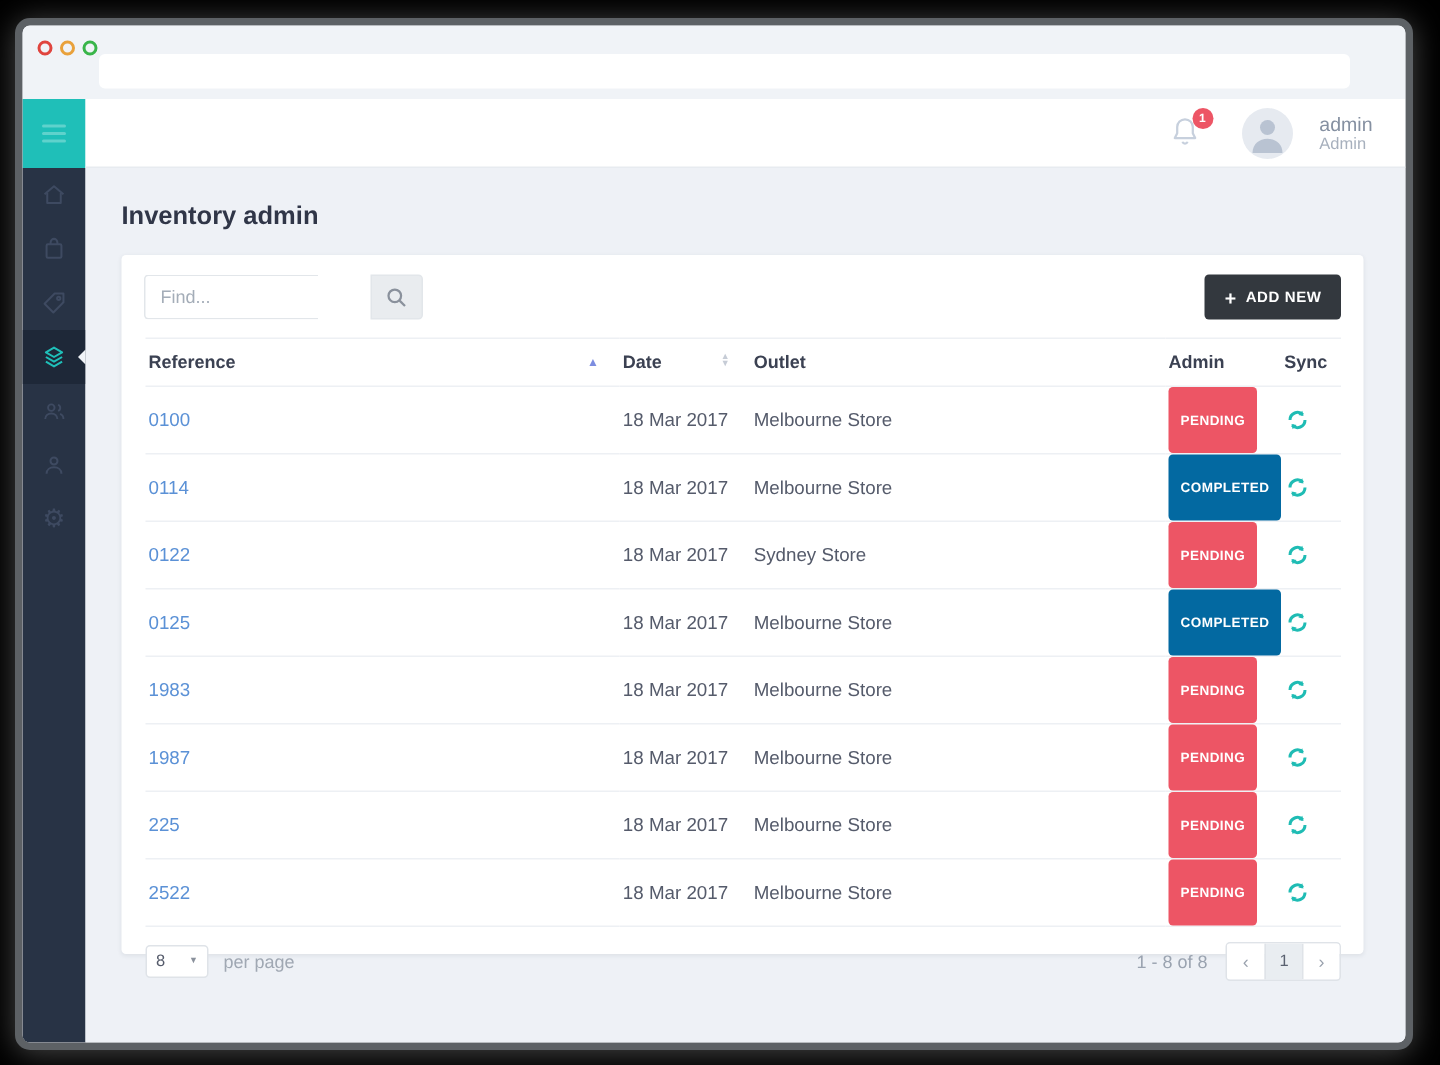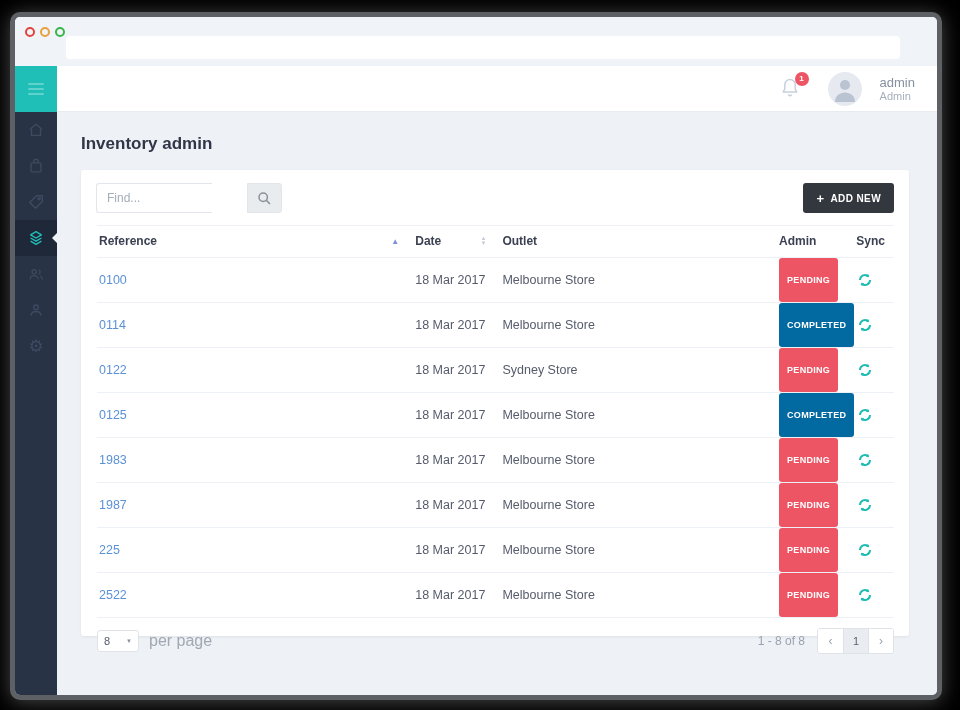--- a/index.html
+++ b/index.html
@@ -73,21 +73,21 @@
   .badge { display:inline-block; padding:17px 8px; border-radius:3px; color:#fff; font-size:9px; font-weight:bold; letter-spacing:.3px; }
   .badge[data-status="pending"] { background:#ed5565; }
   .badge[data-status="completed"] { background:#0369a1; }
   .sync-btn { background:none; border:none; cursor:pointer; padding:2px; }
 
   .card-footer { display:flex; justify-content:space-between; align-items:center; margin:10px 15px 0 16px; }
   .perpage { display:flex; align-items:center; gap:10px; }
   .pp-select { width:42px; height:22px; border:1px solid #dfe3e8; border-radius:3px; background:#fff;
     display:flex; align-items:center; justify-content:space-between; padding:0 6px; font-size:11px; color:#555b6b; cursor:pointer; }
   .pp-caret { font-size:6px; color:#8a919c; }
-  .pp-label { font-size:16px; color:#a0a8b3; }
+  .pp-label { font-size:12px; color:#a0a8b3; }
   .pager-zone { display:flex; align-items:center; gap:12px; }
   .range-text { font-size:12px; color:#9aa3b0; }
   .pager { display:flex; border:1px solid #dfe3e8; border-radius:3px; overflow:hidden; }
   .pg-btn { width:25px; height:24px; background:#fff; border:none; font-size:12px; color:#99a1ad; cursor:pointer;
     display:flex; align-items:center; justify-content:center; font-family:"Liberation Sans", sans-serif; }
   .pg-btn + .pg-btn { border-left:1px solid #dfe3e8; }
   .pg-btn.current { background:#e9edf1; color:#5a6170; font-size:11px; }
 
   svg { display:block; }
 </style>

